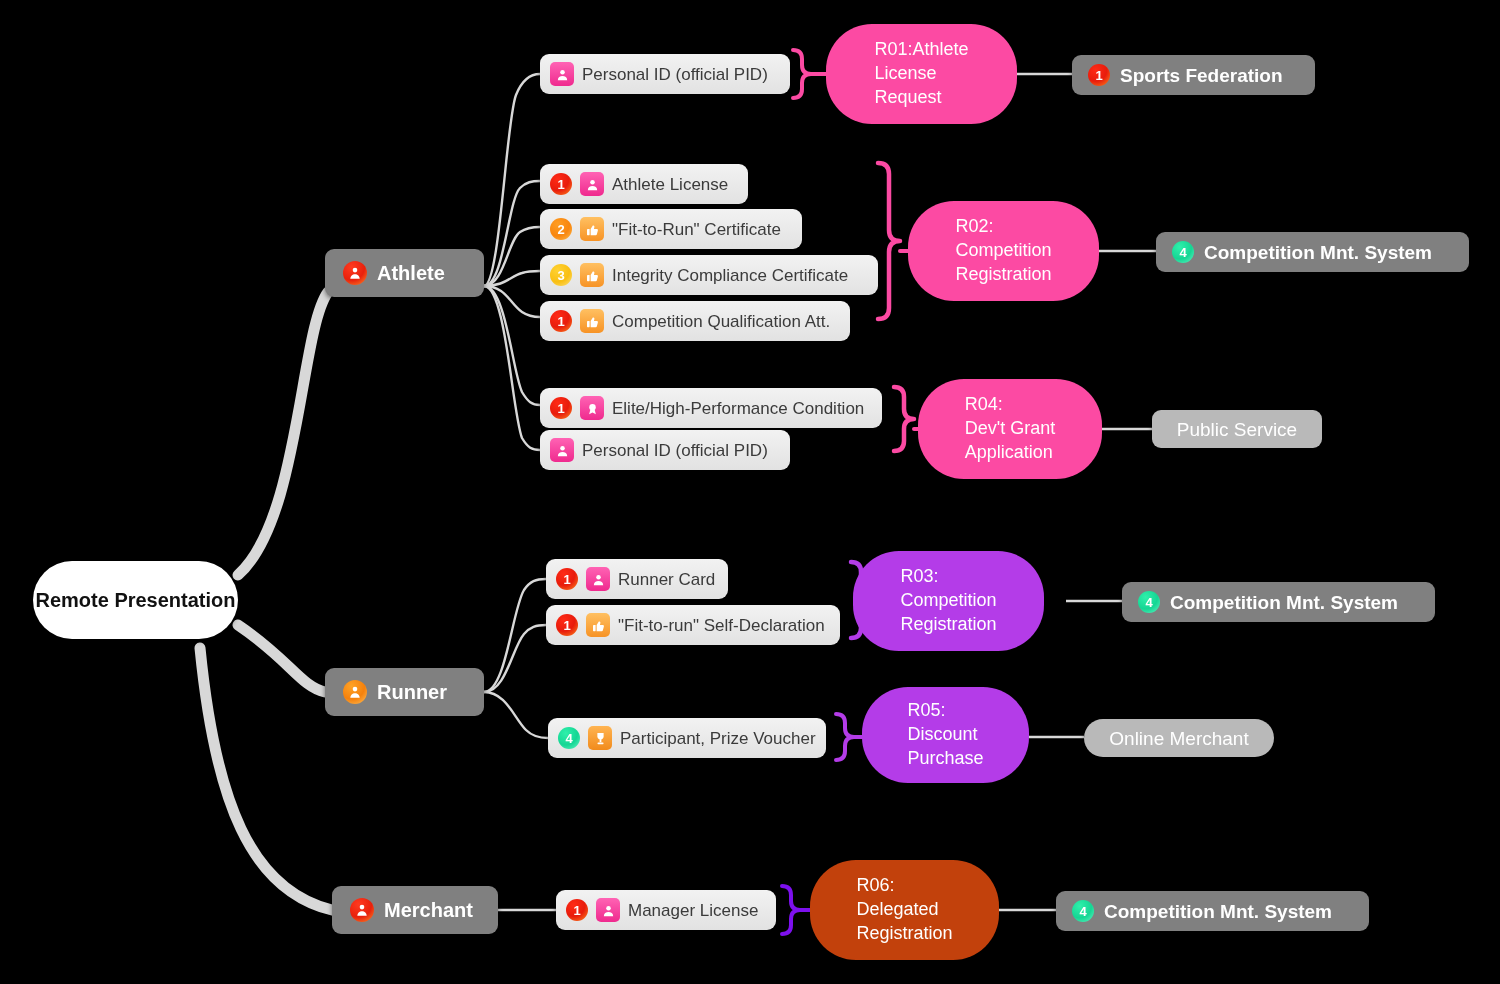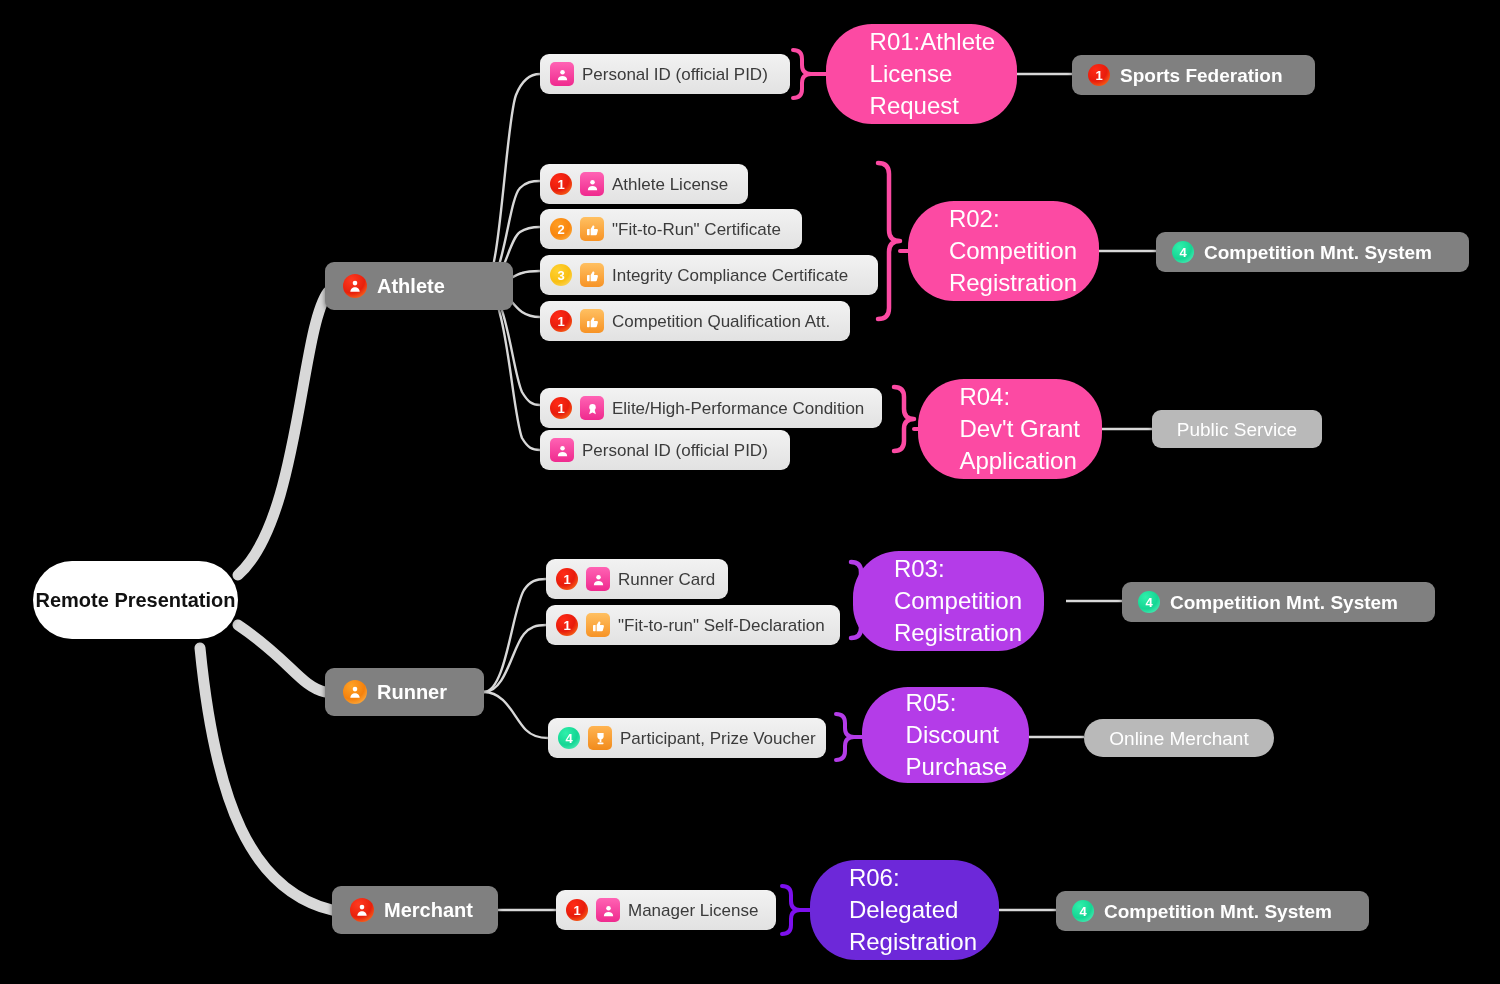--- a/index.html
+++ b/index.html
@@ -68,32 +68,32 @@
     padding: 0 14px 0 10px;
     gap: 8px;
     box-shadow: 0 2px 4px rgba(0,0,0,.55);
     z-index: 5;
   }
 
   
   .proc-node {
     color: #ffffff;
     border-radius: 46px;
-    font-size: 24px;
+    font-size: 18px;
     line-height: 1.32;
     padding: 0 22px;
     display: flex;
     align-items: center;
-    justify-content: flex-end;
+    justify-content: center;
     white-space: pre-line;
     z-index: 6;
   }
   .proc-pink   { background: #fc4aa3; }
   .proc-purple { background: #b43ce8; }
-  .proc-violet { background: #6d28d9; }
+  .proc-violet { background: #c2410c; }
 
   
   .sys-node {
     background: #808080;
     color: #ffffff;
     border-radius: 9px;
     font-size: 19px;
     font-weight: bold;
     padding: 0 16px;
     gap: 10px;
@@ -203,21 +203,21 @@
     <line x1="1066" y1="601" x2="1122" y2="601" stroke="#d8d8d8" stroke-width="2.4"></line>
     <line x1="1029" y1="737" x2="1084" y2="737" stroke="#d8d8d8" stroke-width="2.4"></line>
     <line x1="999" y1="910" x2="1056" y2="910" stroke="#d8d8d8" stroke-width="2.4"></line>
   </svg>
 
   <div class="node root-node" style="left:33px; top:561px; width:205px; height:78px;">
     <span class="proc-lbl">Remote
 Presentation</span>
   </div>
 
-  <div class="node role-node" style="left:325px; top:262px; width:188px; height:48px;">
+  <div class="node role-node" style="left:325px; top:249px; width:159px; height:48px;">
     <span class="ic-person-round pr-red">
       <svg width="14" height="14" viewBox="0 0 24 24">
           <circle cx="12" cy="7" r="4" fill="#fff"></circle>
           <path d="M4 22c0-4.4 3.6-8 8-8s8 3.6 8 8z" fill="#fff"></path>
         </svg>
     </span>
     <span class="lbl">Athlete</span>
   </div>
 
   <div class="node role-node" style="left:325px; top:668px; width:159px; height:48px;">

